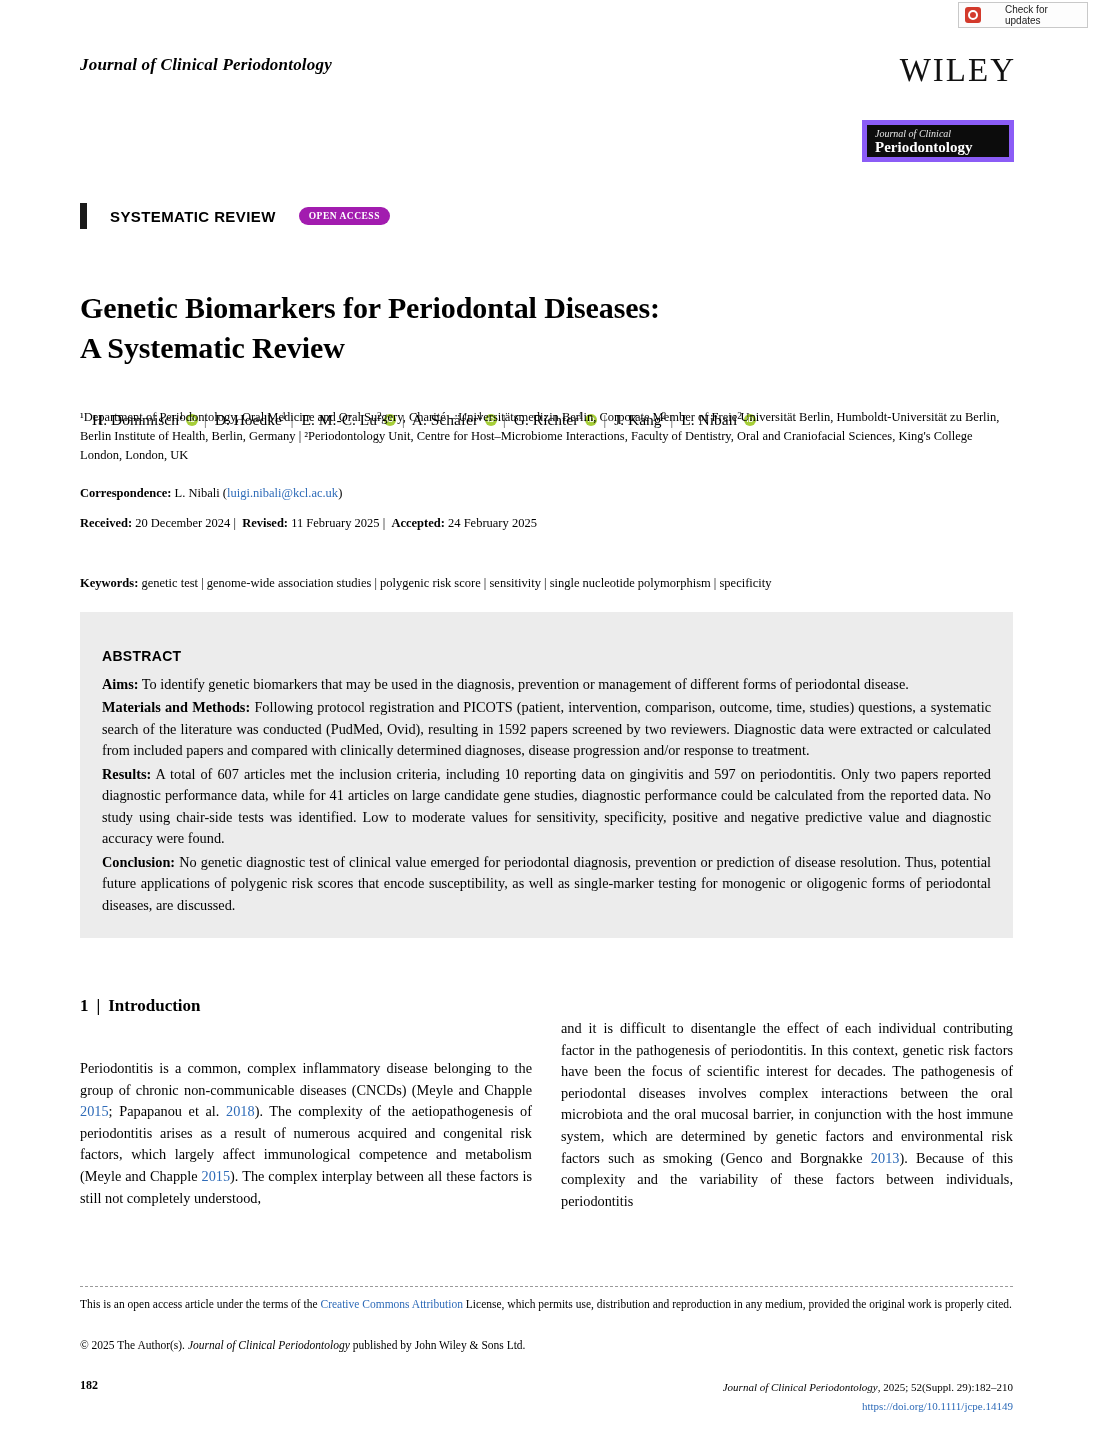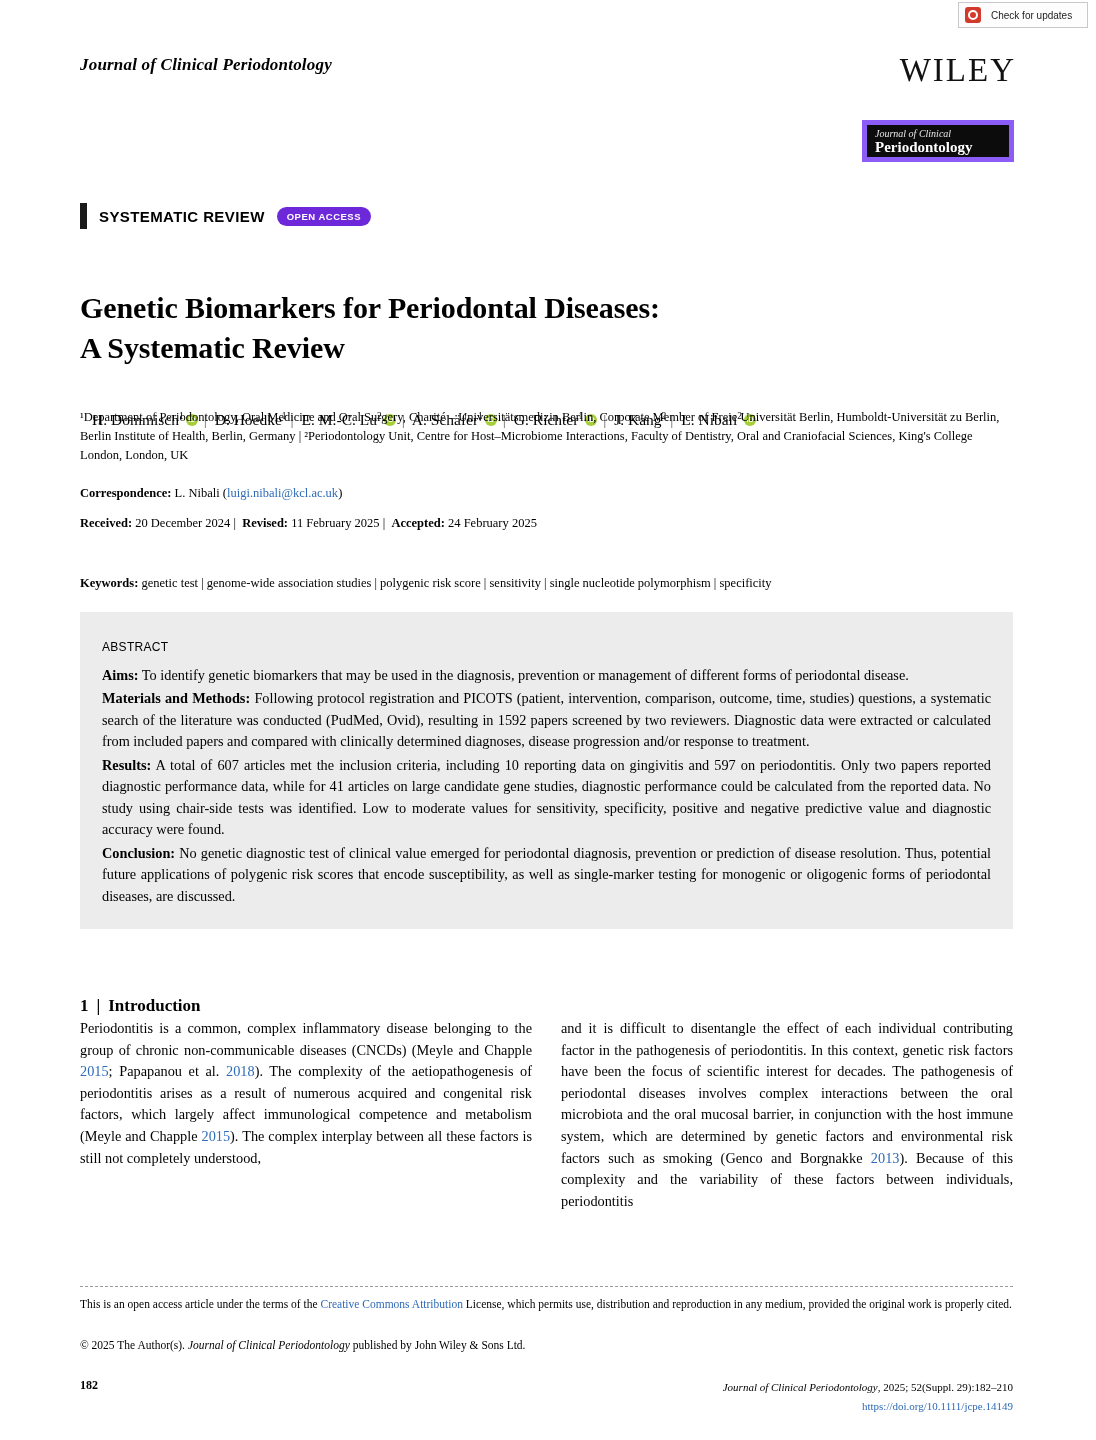--- a/index.html
+++ b/index.html
@@ -26,21 +26,21 @@
   .check-updates {
     position: absolute;
     top: 2px;
     right: 8px;
     width: 130px;
     height: 26px;
     border: 1px solid #c9c9c9;
     background: #fdfdfd;
     display: flex;
     align-items: center;
-    gap: 10px;
+    gap: 24px;
     padding: 0 6px;
     box-sizing: border-box;
     font-family: "Liberation Sans", sans-serif;
     font-size: 10px;
     color: #222;
   }
   .cu-icon {
     width: 16px;
     height: 16px;
     border-radius: 3px;
@@ -107,37 +107,37 @@
     line-height: 16px;
   }
 
   
   .artline {
     position: absolute;
     left: 80px;
     top: 203px;
     display: flex;
     align-items: center;
-    gap: 12px;
+    gap: 23px;
   }
   .artline .bar {
     width: 7px;
     height: 26px;
     background: #1a1a1a;
   }
   .artline .label {
     font-family: "Liberation Sans", sans-serif;
     font-weight: bold;
     font-size: 15px;
     letter-spacing: .4px;
   }
   .oa-badge {
-    background: #6d28d9;
+    background: #a21caf;
     color: #fff;
-    font-family: Liberation Sans, sans-serif;
+    font-family: Liberation Serif, serif;
     font-size: 9.5px;
     font-weight: bold;
     letter-spacing: .5px;
     padding: 4px 10px;
     border-radius: 10px;
   }
 
   
   .title {
     position: absolute;
@@ -214,24 +214,24 @@
     top: 612px;
     width: 933px;
     background: #ececec;
     padding: 18px 22px 20px 22px;
     box-sizing: border-box;
     font-size: 14.3px;
     line-height: 21.5px;
     text-align: justify;
   }
   .abstract h2 {
-    margin: 7px 0 6px 0;
-    font-size: 12px;
+    margin: 16px 0 6px 0;
+    font-size: 14px;
     font-family: "Liberation Sans", sans-serif;
-    font-weight: normal;
+    font-weight: bold;
     letter-spacing: .3px;
   }
   .abstract p { margin: 0 0 2px 0; }
   .abstract b { font-weight: bold; }
 
   
   .sec-head {
     position: absolute;
     left: 80px;
     top: 996px;
@@ -243,21 +243,21 @@
   .sec-head .pipe { color: #000; margin: 0 8px 0 2px; }
 
   .col {
     position: absolute;
     top: 1018px;
     width: 452px;
     font-size: 14.3px;
     line-height: 21.6px;
     text-align: justify;
   }
-  .col-left { left: 80px; }
+  .col-left { left: 80px; margin-top: 40px; }
   .col-right { left: 561px; }
   .col p { margin: 0; }
   .cite { color: #2e6bb8; }
 
   
   .foot-rule {
     position: absolute;
     left: 80px;
     top: 1286px;
     width: 933px;

